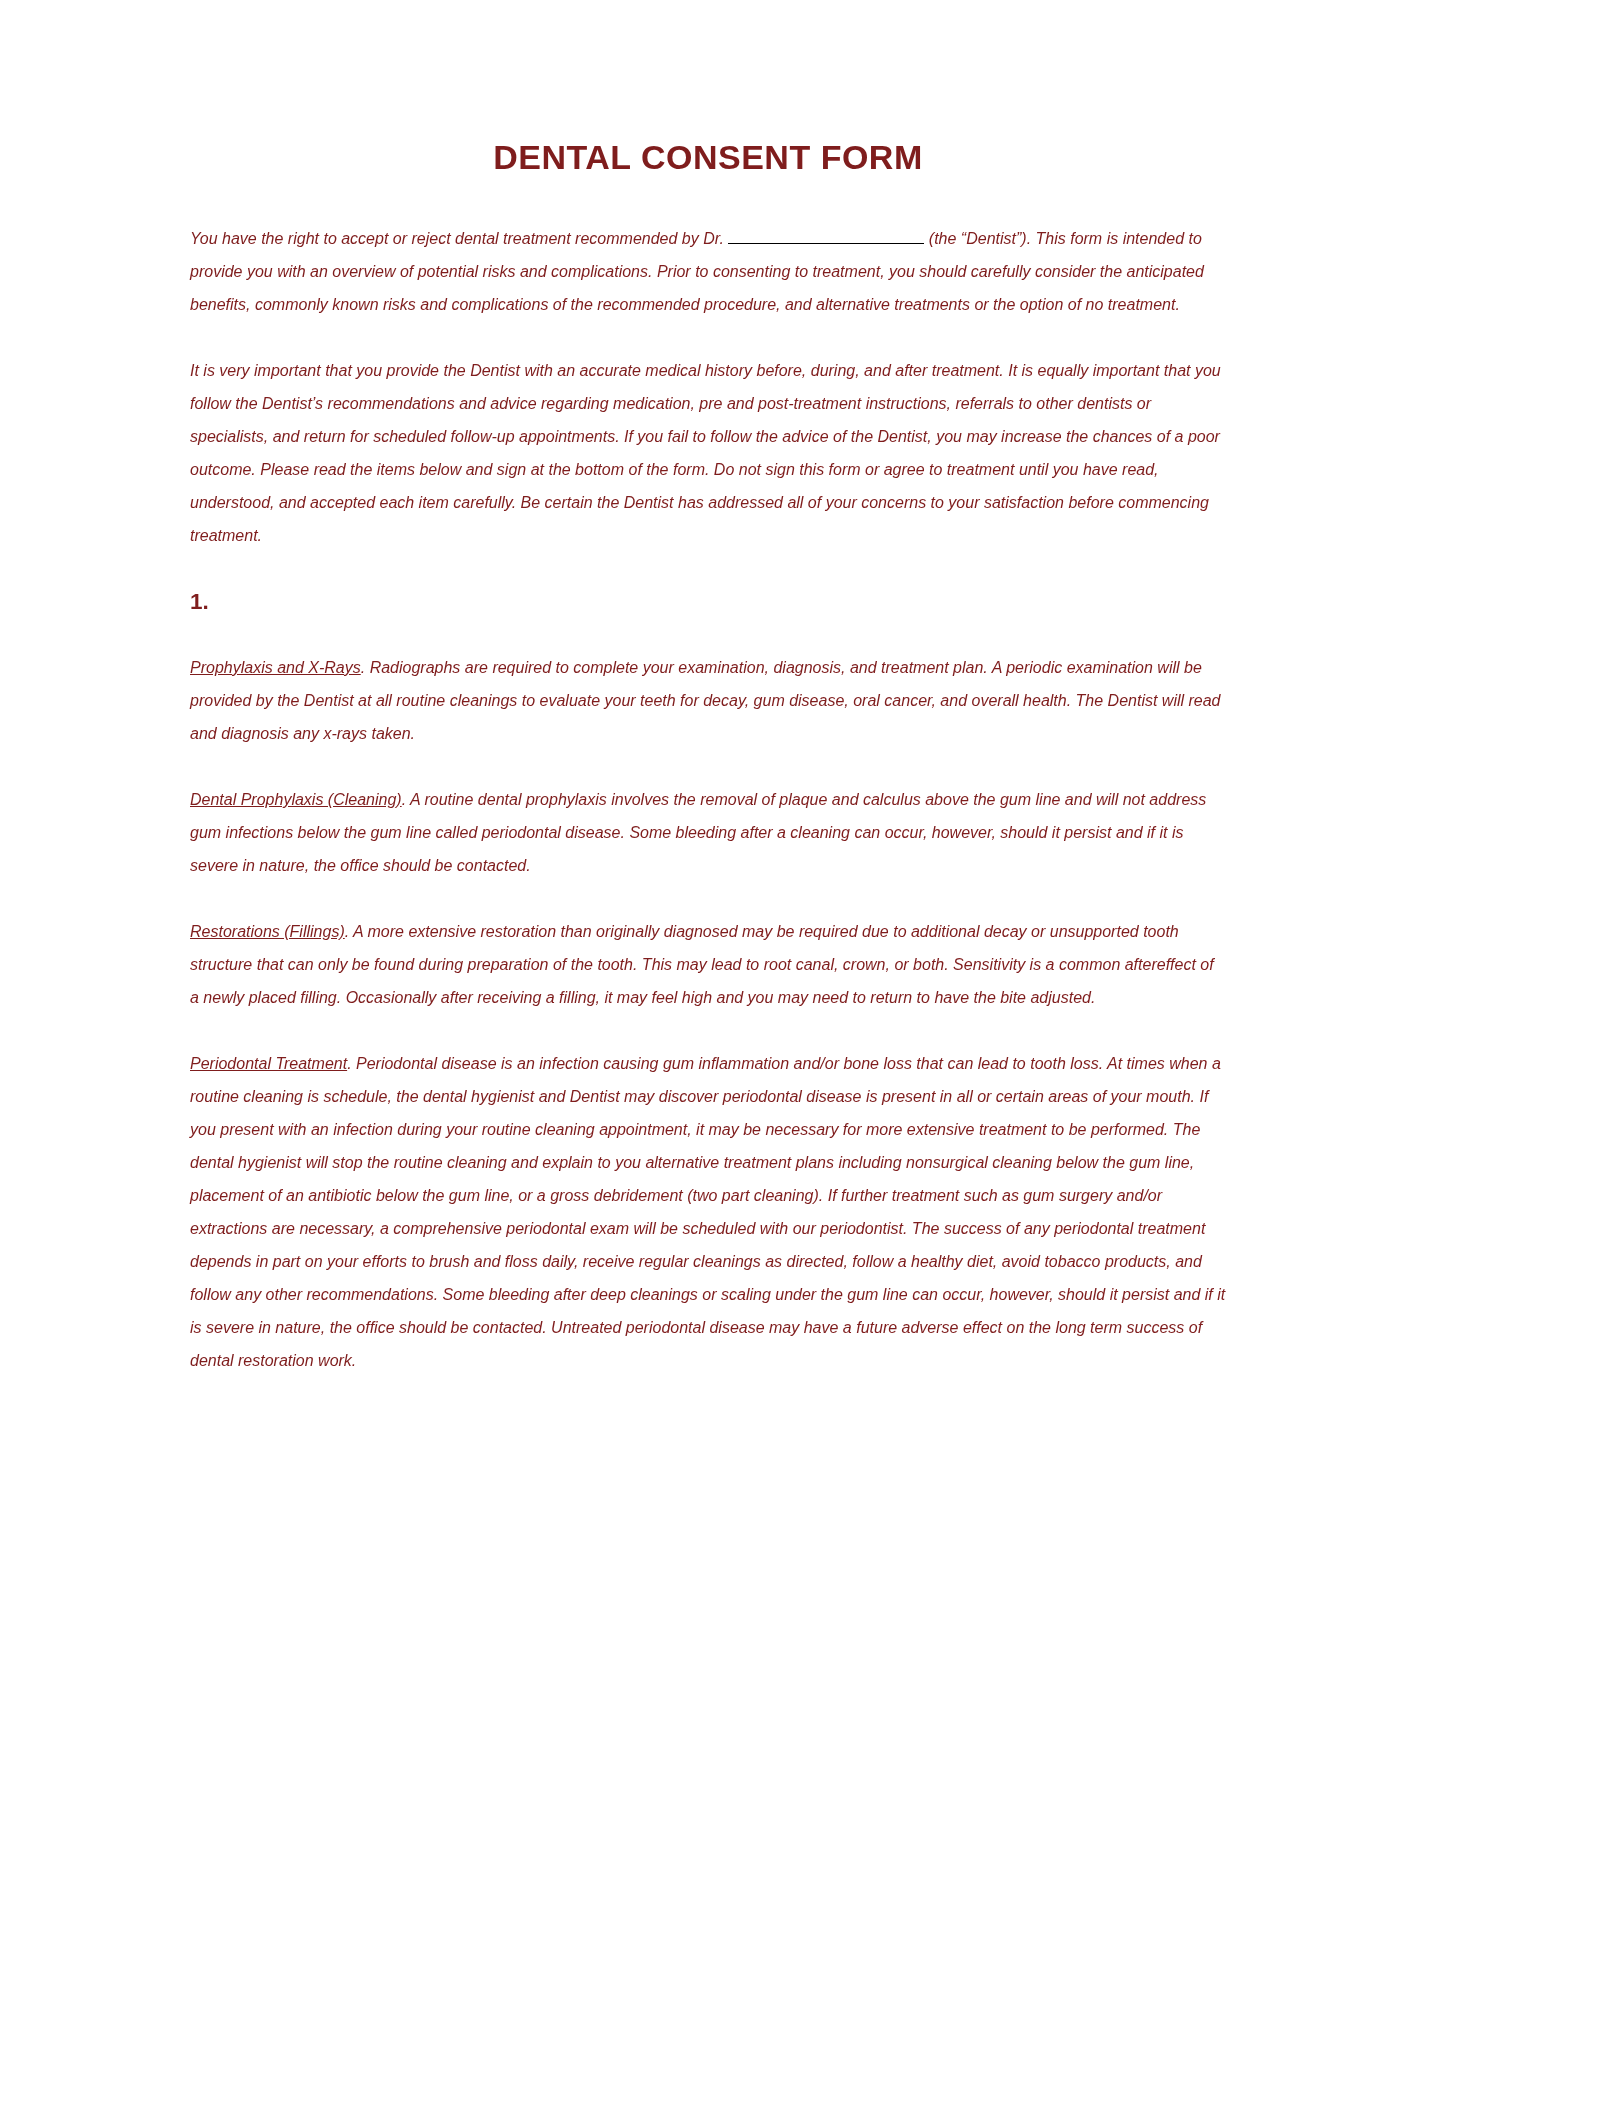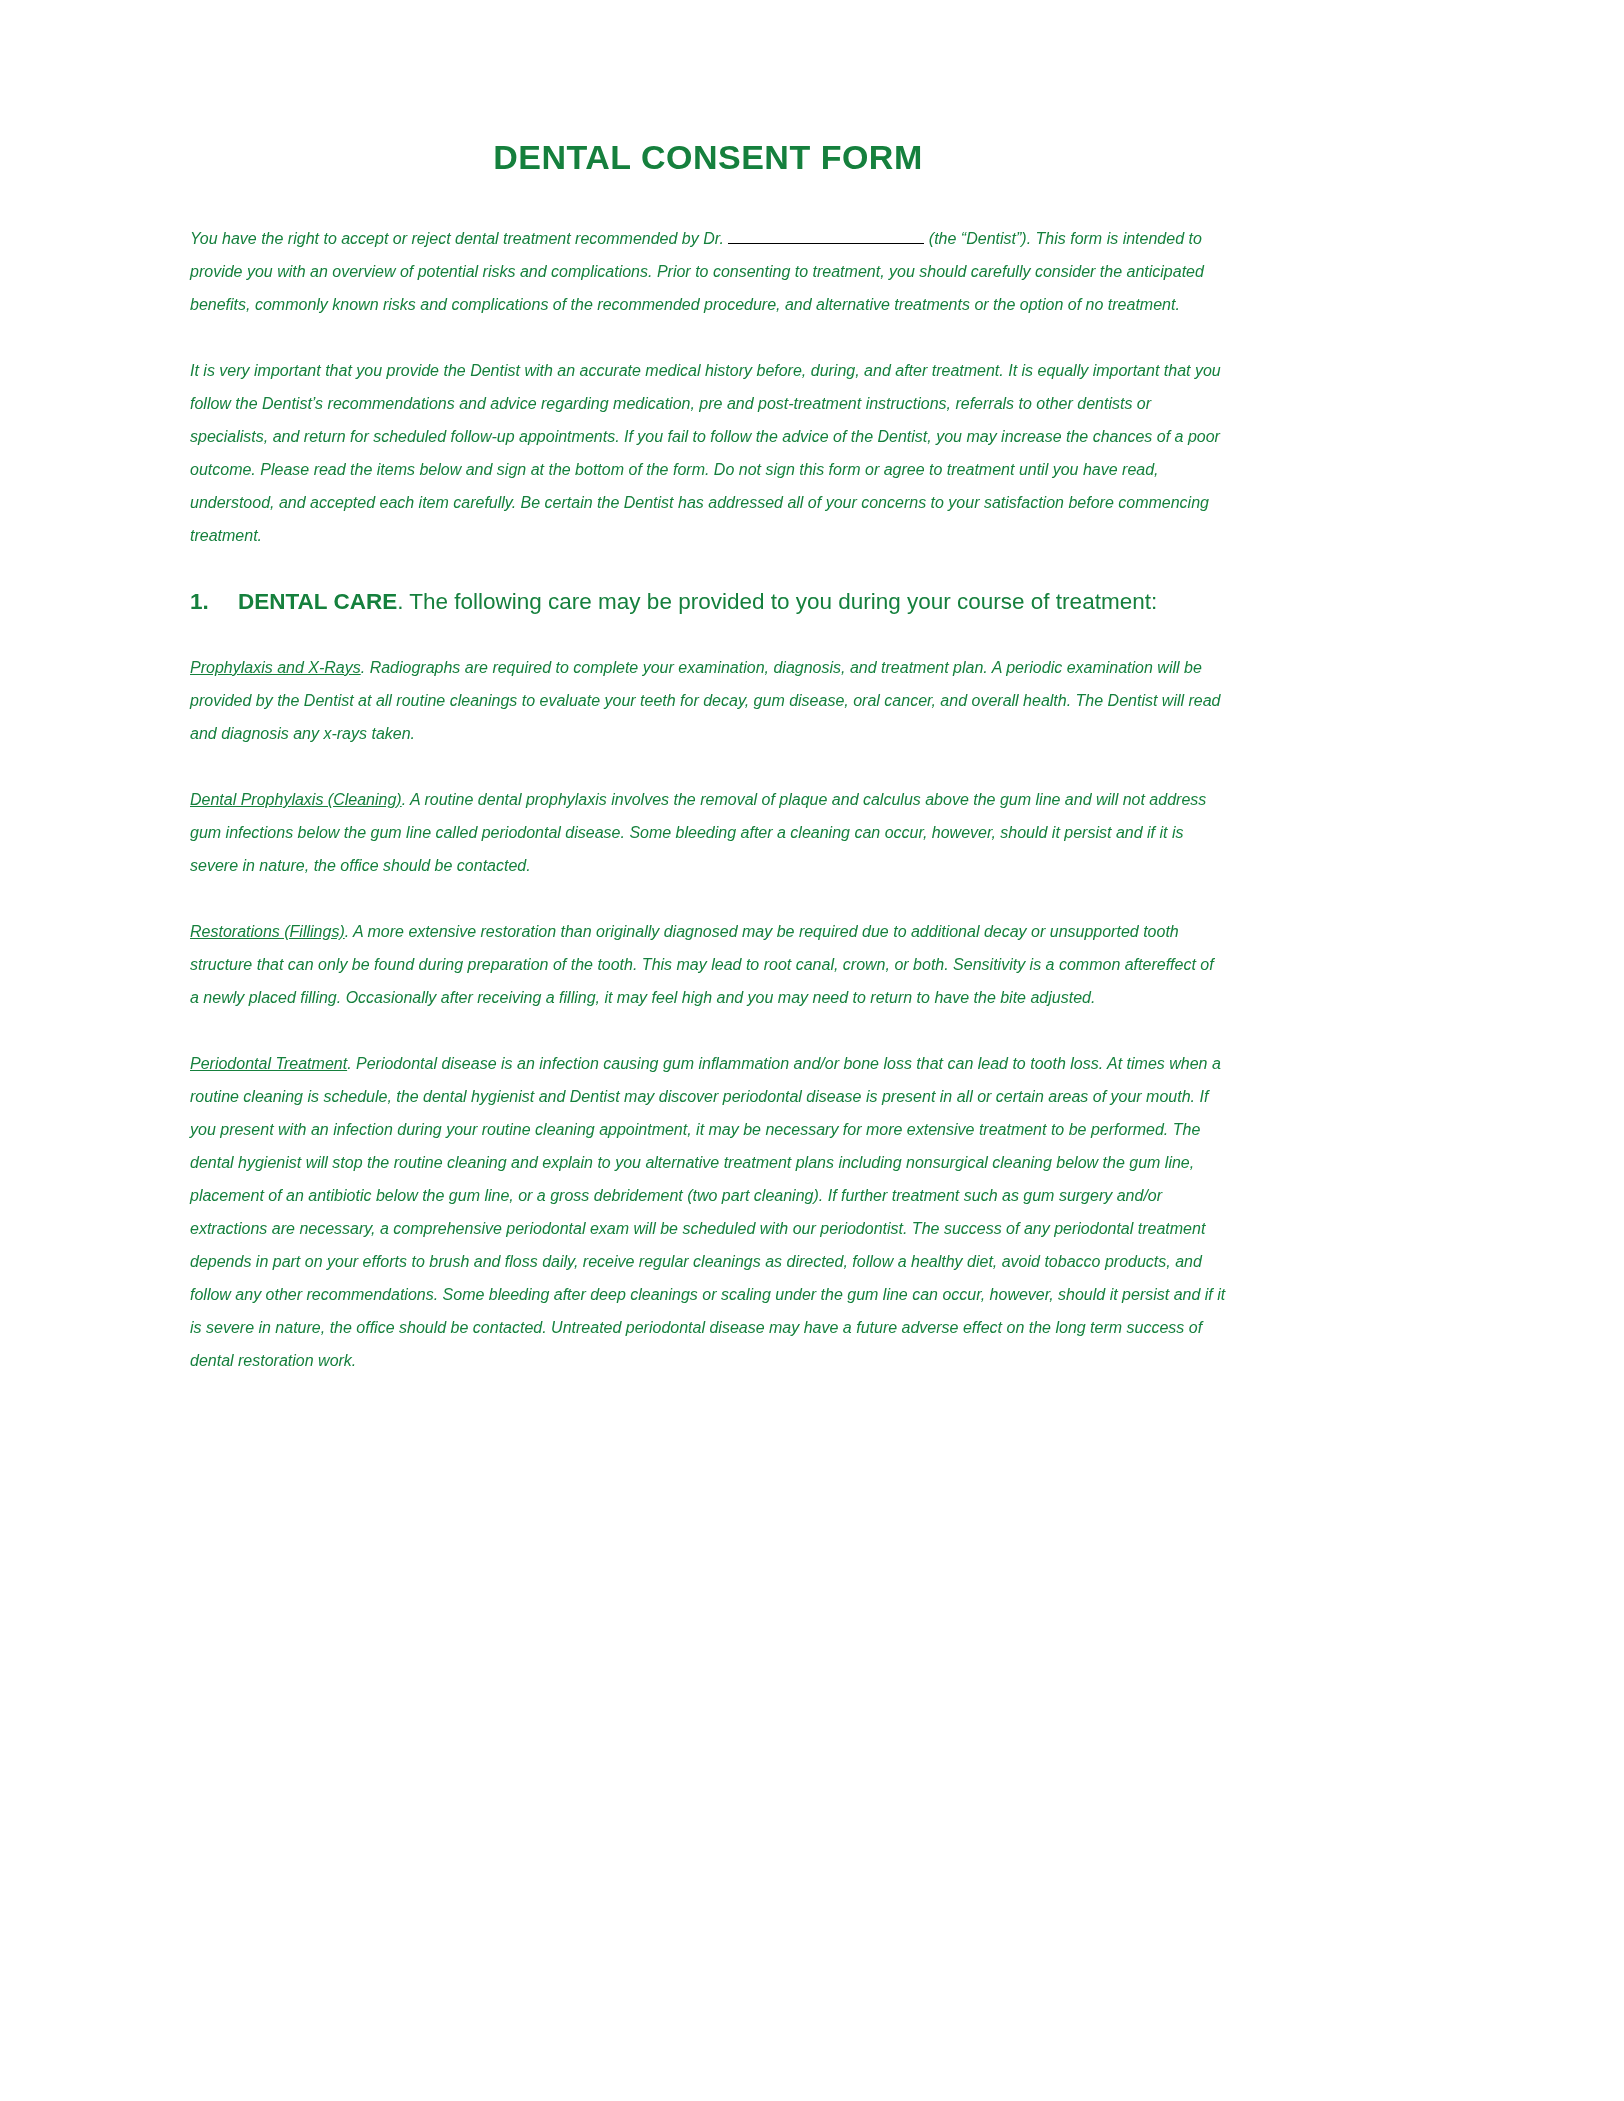--- a/index.html
+++ b/index.html
@@ -8,21 +8,21 @@
     background: #ffffff;
   }
   .page {
     position: relative;
     width: 1416px;
     height: 2101px;
     background: #ffffff;
     box-sizing: border-box;
     padding: 138px 190px 12px 190px;
     font-family: "Liberation Sans", sans-serif;
-    color: #15803d;
+    color: #7f1d1d;
   }
   .doc-title {
     text-align: center;
     font-size: 34px;
     font-weight: bold;
     letter-spacing: 0.5px;
     margin: 0 0 44px 0;
   }
   p.body-text {
     font-size: 16px;
@@ -80,21 +80,20 @@
 <div class="page">
 
   <h1 class="doc-title">DENTAL CONSENT FORM</h1>
 
   <p class="body-text"><span>You have the right to accept or reject dental treatment recommended by Dr.</span> <span class="blank-line"></span> <span>(the “Dentist”). This form is intended to provide you with an overview of potential risks and complications. Prior to consenting to treatment, you should carefully consider the anticipated benefits, commonly known risks and complications of the recommended procedure, and alternative treatments or the option of no treatment.</span></p>
 
   <p class="body-text">It is very important that you provide the Dentist with an accurate medical history before, during, and after treatment. It is equally important that you follow the Dentist’s recommendations and advice regarding medication, pre and post-treatment instructions, referrals to other dentists or specialists, and return for scheduled follow-up appointments. If you fail to follow the advice of the Dentist, you may increase the chances of a poor outcome. Please read the items below and sign at the bottom of the form. Do not sign this form or agree to treatment until you have read, understood, and accepted each item carefully. Be certain the Dentist has addressed all of your concerns to your satisfaction before commencing treatment.</p>
 
   <div class="section-head">
     <span class="section-number">1.</span>
-    <span><span class="section-title">DENTAL CARE</span><span>. The following care may be provided to you during your course of treatment:</span></span>
   </div>
 
   <p class="body-text indent"><span class="u">Prophylaxis and X-Rays</span><span>. Radiographs are required to complete your examination, diagnosis, and treatment plan. A periodic examination will be provided by the Dentist at all routine cleanings to evaluate your teeth for decay, gum disease, oral cancer, and overall health. The Dentist will read and diagnosis any x-rays taken.</span></p>
 
   <p class="body-text indent"><span class="u">Dental Prophylaxis (Cleaning)</span><span>. A routine dental prophylaxis involves the removal of plaque and calculus above the gum line and will not address gum infections below the gum line called periodontal disease. Some bleeding after a cleaning can occur, however, should it persist and if it is severe in nature, the office should be contacted.</span></p>
 
   <p class="body-text indent"><span class="u">Restorations (Fillings)</span><span>. A more extensive restoration than originally diagnosed may be required due to additional decay or unsupported tooth structure that can only be found during preparation of the tooth. This may lead to root canal, crown, or both. Sensitivity is a common aftereffect of a newly placed filling. Occasionally after receiving a filling, it may feel high and you may need to return to have the bite adjusted.</span></p>
 
   <p class="body-text indent"><span class="u">Periodontal Treatment</span><span>. Periodontal disease is an infection causing gum inflammation and/or bone loss that can lead to tooth loss. At times when a routine cleaning is schedule, the dental hygienist and Dentist may discover periodontal disease is present in all or certain areas of your mouth. If you present with an infection during your routine cleaning appointment, it may be necessary for more extensive treatment to be performed. The dental hygienist will stop the routine cleaning and explain to you alternative treatment plans including nonsurgical cleaning below the gum line, placement of an antibiotic below the gum line, or a gross debridement (two part cleaning). If further treatment such as gum surgery and/or extractions are necessary, a comprehensive periodontal exam will be scheduled with our periodontist. The success of any periodontal treatment depends in part on your efforts to brush and floss daily, receive regular cleanings as directed, follow a healthy diet, avoid tobacco products, and follow any other recommendations. Some bleeding after deep cleanings or scaling under the gum line can occur, however, should it persist and if it is severe in nature, the office should be contacted. Untreated periodontal disease may have a future adverse effect on the long term success of dental restoration work.</span></p>
 

